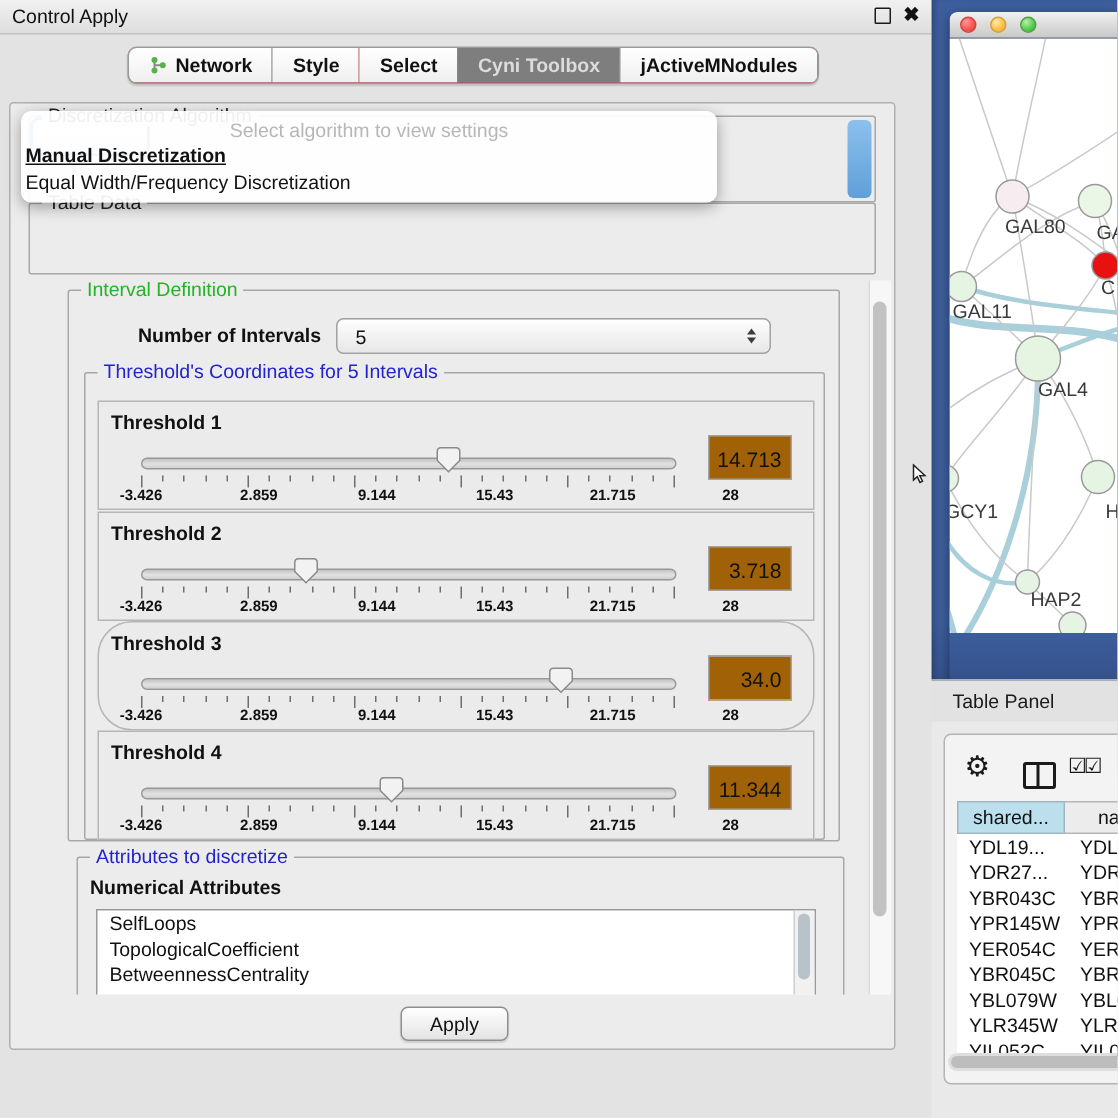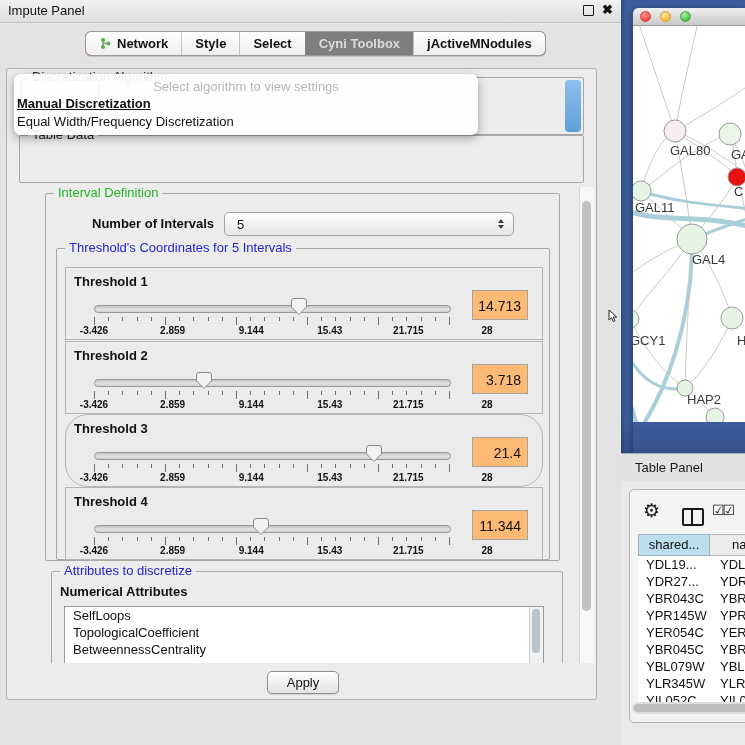--- a/index.html
+++ b/index.html
@@ -52,21 +52,21 @@
   
   .threshold-panel{position:absolute;left:8px;width:476px;height:71px;background:#ebebeb;border:1px solid #b5b5b5;}
   .t-label{position:absolute;left:8px;top:6px;font-size:13px;font-weight:bold;color:#111;}
   .track{position:absolute;left:28px;top:37px;width:355px;height:6px;border:1px solid #989898;border-radius:4px;background:linear-gradient(#c3c3c3,#e2e2e2 55%,#d0d0d0);}
   .thumb{position:absolute;top:29px;width:18px;height:19px;}
   .ticks{position:absolute;left:28px;top:49px;width:355px;height:8px;}
   .tick{position:absolute;top:0;width:1px;height:4px;background:#6e6e6e;}
   .tick.major{height:8px;}
   .tick-labels{position:absolute;left:28px;top:57px;width:393px;height:12px;}
   .tick-label{position:absolute;transform:translateX(-50%);font-size:10px;font-weight:bold;color:#111;white-space:nowrap;}
-  .t-value{position:absolute;left:406px;top:22px;width:56px;height:30px;background:#fdba74;border:1px solid #a3a3a3;font-size:14px;color:#111;text-align:right;line-height:30px;padding-right:6px;box-sizing:border-box;}
+  .t-value{position:absolute;left:406px;top:22px;width:56px;height:30px;background:#a16207;border:1px solid #a3a3a3;font-size:14px;color:#111;text-align:right;line-height:30px;padding-right:6px;box-sizing:border-box;}
 
   
   #attr-list{position:absolute;left:12px;top:34px;width:478px;height:140px;background:#fff;border:1px solid #9a9a9a;overflow:hidden;}
   .attr-item{font-size:13px;color:#111;line-height:17px;padding-left:8px;white-space:nowrap;}
   #attr-list .list-scroll{position:absolute;right:0;top:0;bottom:0;width:13px;background:#f1f1f1;border-left:1px solid #cfcfcf;}
   #attr-list .list-thumb{position:absolute;left:2px;top:2px;width:8px;height:44px;background:#b9c2c9;border-radius:4px;}
 
   #apply-btn{left:260px;top:602px;width:70px;height:21px;border:1px solid #8e8e8e;border-radius:5px;background:linear-gradient(#ffffff,#e3e3e3);font-size:13px;color:#111;text-align:center;line-height:21px;box-shadow:0 1px 1px rgba(0,0,0,.12);}
 
   
@@ -101,21 +101,21 @@
   #mouse-cursor{left:608px;top:309px;z-index:60;}
 
   svg text{font-family:"Liberation Sans",sans-serif;}
 </style>
 </head>
 <body>
 
 <div class="abs" id="control-panel">
 
   <div class="abs" id="titlebar">
-    <span class="title">Impute Panel</span>
+    <span class="title">Control Apply</span>
     <span id="float-icon"></span>
     <span id="close-icon">✖</span>
   </div>
 
   <div class="abs tabbar" id="top-tabs">
     <div class="tab">
       <svg width="13" height="13" viewBox="0 0 13 13">
         <line x1="4" y1="3" x2="4" y2="10" stroke="#8a8a8a" stroke-width="1.3"></line>
         <line x1="4" y1="6.5" x2="9.5" y2="6.5" stroke="#8a8a8a" stroke-width="1.3"></line>
         <circle cx="4" cy="3" r="2" fill="#57b347"></circle>
@@ -290,21 +290,21 @@
                 <span class="tick major" style="left:100%"></span>
               </div>
               <div class="tick-labels">
                 <span class="tick-label" style="left:0%">-3.426</span>
                 <span class="tick-label" style="left:20%">2.859</span>
                 <span class="tick-label" style="left:40%">9.144</span>
                 <span class="tick-label" style="left:60%">15.43</span>
                 <span class="tick-label" style="left:80%">21.715</span>
                 <span class="tick-label" style="left:100%">28</span>
               </div>
-              <div class="t-value">21.4</div>
+              <div class="t-value">34.0</div>
             </div>
           <div class="threshold-panel" style="top:238px;">
               <span class="t-label">Threshold 4</span>
               <div class="track"></div>
               <div class="thumb" style="left:185.84751479666517px"><svg width="18" height="19">
                   <path d="M4,1.5 h10 q2.5,0 2.5,2.5 v6 l-7.5,7.5 l-7.5,-7.5 v-6 q0,-2.5 2.5,-2.5 z" fill="#f2f2f2" stroke="#8a8a8a"></path>
                 </svg></div>
               <div class="ticks">
                 <span class="tick major" style="left:0%"></span>
                 <span class="tick" style="left:4%"></span>

